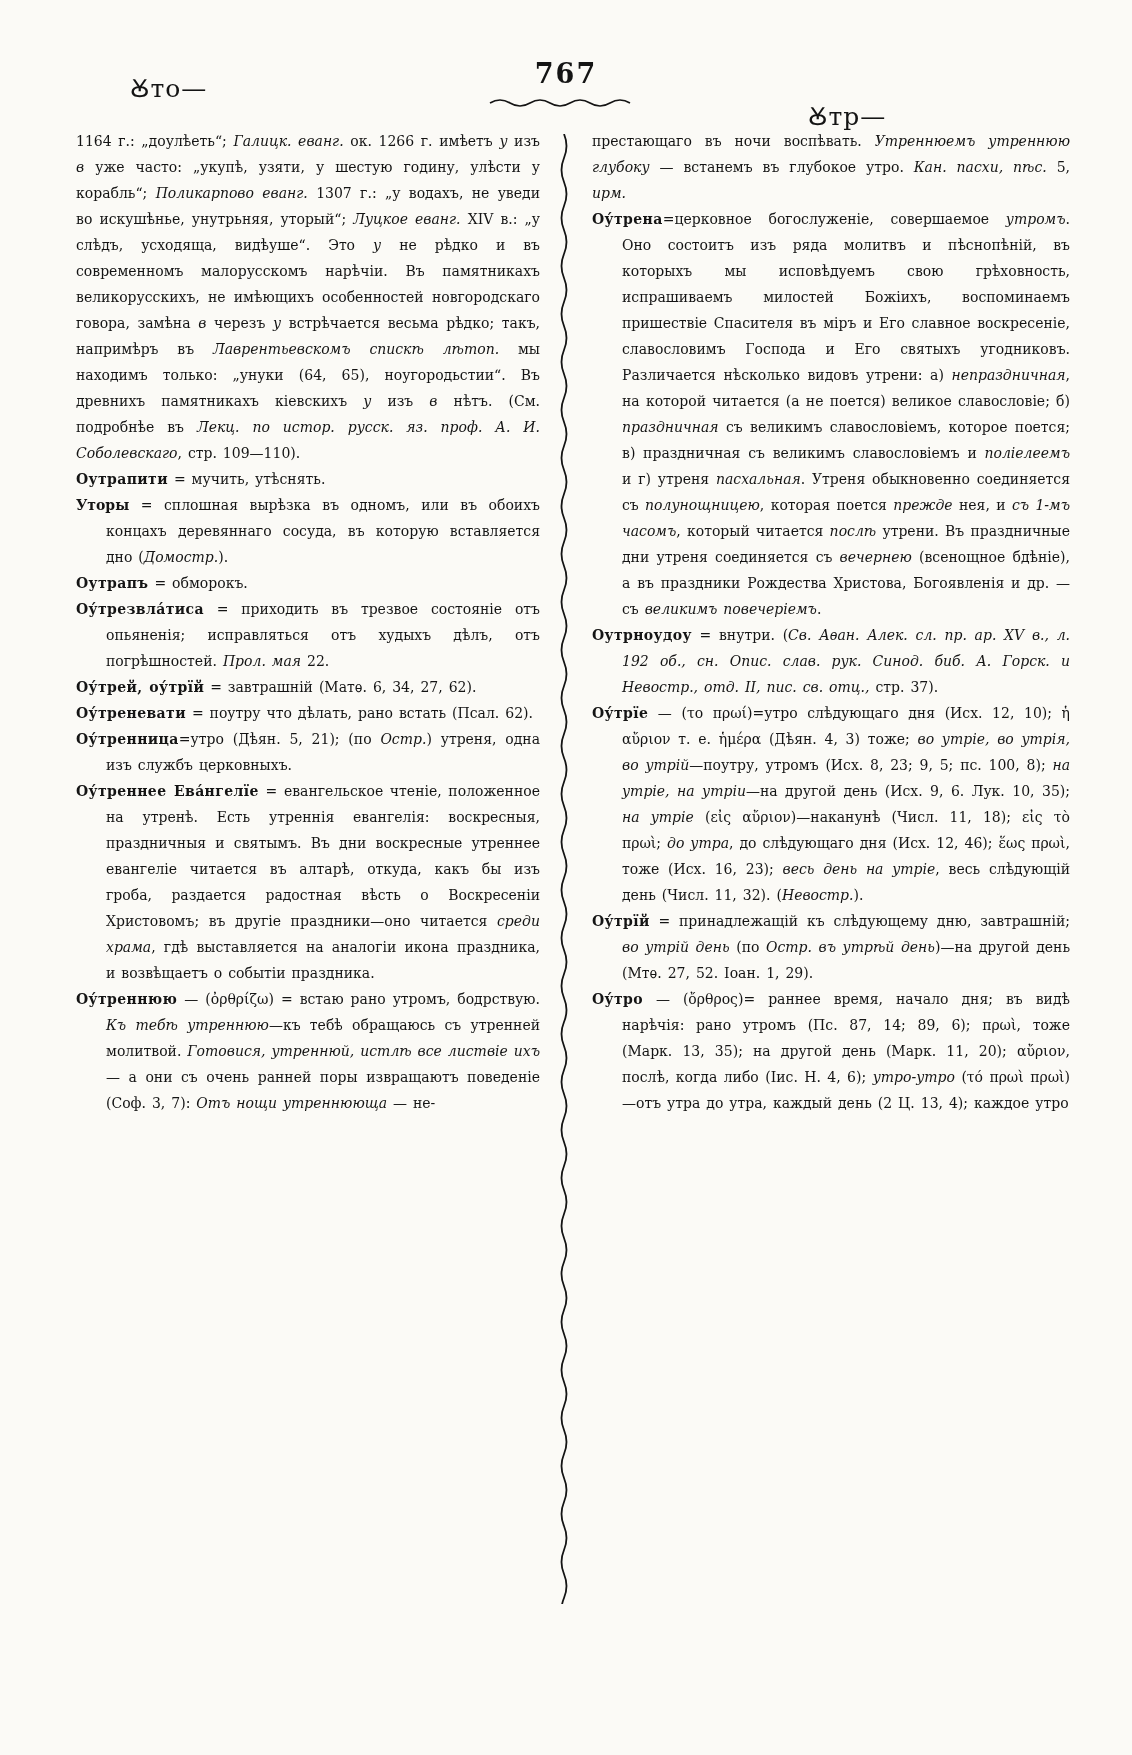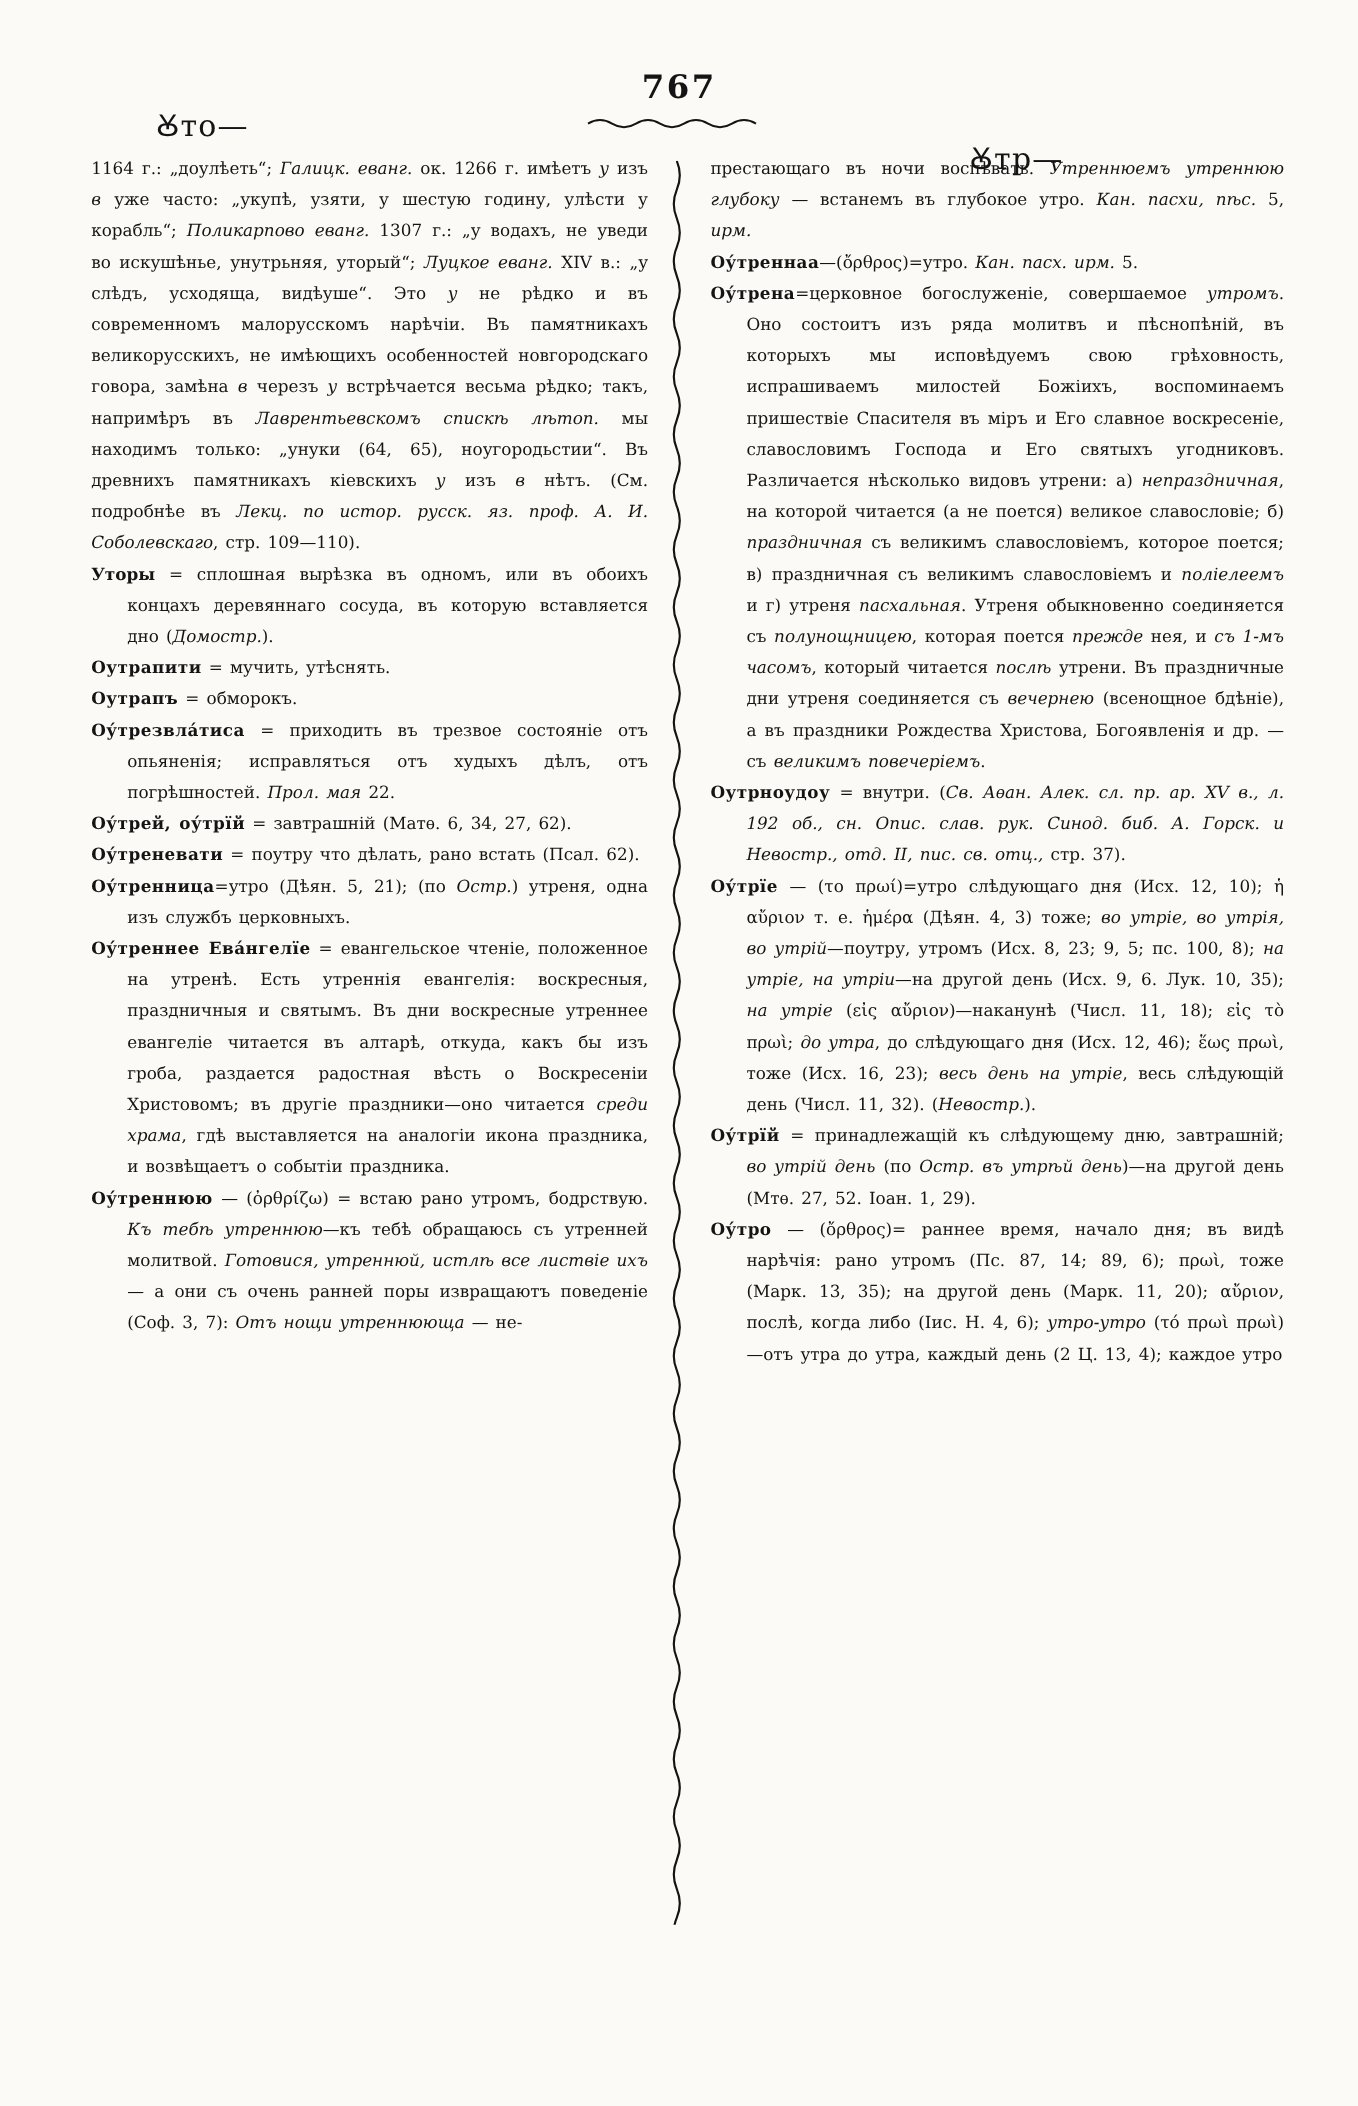--- a/index.html
+++ b/index.html
@@ -12,21 +12,21 @@
     overflow:hidden;
   }
   .page-number{
     position:absolute;top:58px;left:0;width:1132px;
     text-align:center;font-weight:bold;font-size:27px;letter-spacing:2px;
   }
   .pn-underline{
     position:absolute;top:94px;left:466px;width:200px;height:14px;text-align:center;
   }
   .running-head{
-    position:absolute;top:86px;font-size:25px;letter-spacing:1px;
+    position:absolute;top:70px;font-size:25px;letter-spacing:1px;
     font-family:"DejaVu Serif","DejaVu Sans",serif;
   }
   .rh-left{left:130px;}
   .rh-right{left:808px;margin-top:28px;}
   .column{
     position:absolute;top:128px;
   }
   .col-left{left:76px;width:464px;}
   .col-right{left:592px;width:478px;}
   .para{
@@ -57,31 +57,30 @@
 <div class="running-head rh-right">Ꙋтр—</div>
 
 <div class="divider">
   <svg width="16" height="1470" viewBox="0 0 16 1470" preserveAspectRatio="none">
     <path id="wavy-vert" d="M8,0 q5,12 0,24 q-5,12 0,24 q5,12 0,24 q-5,12 0,24 q5,12 0,24 q-5,12 0,24 q5,12 0,24 q-5,12 0,24 q5,12 0,24 q-5,12 0,24 q5,12 0,24 q-5,12 0,24 q5,12 0,24 q-5,12 0,24 q5,12 0,24 q-5,12 0,24 q5,12 0,24 q-5,12 0,24 q5,12 0,24 q-5,12 0,24 q5,12 0,24 q-5,12 0,24 q5,12 0,24 q-5,12 0,24 q5,12 0,24 q-5,12 0,24 q5,12 0,24 q-5,12 0,24 q5,12 0,24 q-5,12 0,24 q5,12 0,24 q-5,12 0,24 q5,12 0,24 q-5,12 0,24 q5,12 0,24 q-5,12 0,24 q5,12 0,24 q-5,12 0,24 q5,12 0,24 q-5,12 0,24 q5,12 0,24 q-5,12 0,24 q5,12 0,24 q-5,12 0,24 q5,12 0,24 q-5,12 0,24 q5,12 0,24 q-5,12 0,24 q5,12 0,24 q-5,12 0,24 q5,12 0,24 q-5,12 0,24 q5,12 0,24 q-5,12 0,24 q5,12 0,24 q-5,12 0,24 q5,12 0,24 q-5,12 0,24 q5,12 0,24 q-5,12 0,24 q5,12 0,24 q-5,12 0,24" stroke="#141414" stroke-width="1.8" fill="none"></path>
   </svg>
 </div>
 
 <div class="column col-left">
     <p class="para cont"><span class="s-r">1164 г.: „доулѣеть“; </span><span class="s-i">Галицк. еванг.</span><span class="s-r"> ок. 1266 г. имѣетъ </span><span class="s-i">у</span><span class="s-r"> изъ </span><span class="s-i">в</span><span class="s-r"> уже часто: „укупѣ, узяти, у шестую годину, улѣсти у корабль“; </span><span class="s-i">Поликарпово еванг.</span><span class="s-r"> 1307 г.: „у водахъ, не уведи во искушѣнье, унутрьняя, уторый“; </span><span class="s-i">Луцкое еванг.</span><span class="s-r"> XIV в.: „у слѣдъ, усходяща, видѣуше“. Это </span><span class="s-i">у</span><span class="s-r"> не рѣдко и въ современномъ малорусскомъ нарѣчіи. Въ памятникахъ великорусскихъ, не имѣющихъ особенностей новгородскаго говора, замѣна </span><span class="s-i">в</span><span class="s-r"> черезъ </span><span class="s-i">у</span><span class="s-r"> встрѣчается весьма рѣдко; такъ, напримѣръ въ </span><span class="s-i">Лаврентьевскомъ спискѣ лѣтоп.</span><span class="s-r"> мы находимъ только: „унуки (64, 65), ноугородьстии“. Въ древнихъ памятникахъ кіевскихъ </span><span class="s-i">у</span><span class="s-r"> изъ </span><span class="s-i">в</span><span class="s-r"> нѣтъ. (См. подробнѣе въ </span><span class="s-i">Лекц. по истор. русск. яз. проф. А. И. Соболевскаго</span><span class="s-r">, стр. 109—110).</span></p>
+    <p class="para entry"><span class="s-h">Оутрапити</span><span class="s-r"> = мучить, утѣснять.</span></p>
     <p class="para entry"><span class="s-b">Уторы</span><span class="s-r"> = сплошная вырѣзка въ одномъ, или въ обоихъ концахъ деревяннаго сосуда, въ которую вставляется дно (</span><span class="s-i">Домостр.</span><span class="s-r">).</span></p>
-    <p class="para entry"><span class="s-h">Оутрапити</span><span class="s-r"> = мучить, утѣснять.</span></p>
     <p class="para entry"><span class="s-h">Оутрапъ</span><span class="s-r"> = обморокъ.</span></p>
     <p class="para entry"><span class="s-h">Оу́трезвла́тиса</span><span class="s-r"> = приходить въ трезвое состояніе отъ опьяненія; исправляться отъ худыхъ дѣлъ, отъ погрѣшностей. </span><span class="s-i">Прол. мая</span><span class="s-r"> 22.</span></p>
     <p class="para entry"><span class="s-h">Оу́трей, оу́трїй</span><span class="s-r"> = завтрашній (Матѳ. 6, 34, 27, 62).</span></p>
     <p class="para entry"><span class="s-h">Оу́треневати</span><span class="s-r"> = поутру что дѣлать, рано встать (Псал. 62).</span></p>
     <p class="para entry"><span class="s-h">Оу́тренница</span><span class="s-r">=утро (Дѣян. 5, 21); (по </span><span class="s-i">Остр.</span><span class="s-r">) утреня, одна изъ службъ церковныхъ.</span></p>
     <p class="para entry"><span class="s-h">Оу́треннее Ева́нгелїе</span><span class="s-r"> = евангельское чтеніе, положенное на утренѣ. Есть утреннія евангелія: воскресныя, праздничныя и святымъ. Въ дни воскресные утреннее евангеліе читается въ алтарѣ, откуда, какъ бы изъ гроба, раздается радостная вѣсть о Воскресеніи Христовомъ; въ другіе праздники—оно читается </span><span class="s-i">среди храма</span><span class="s-r">, гдѣ выставляется на аналогіи икона праздника, и возвѣщаетъ о событіи праздника.</span></p>
     <p class="para entry"><span class="s-h">Оу́треннюю</span><span class="s-r"> — (ὀρθρίζω) = встаю рано утромъ, бодрствую. </span><span class="s-i">Къ тебѣ утреннюю</span><span class="s-r">—къ тебѣ обращаюсь съ утренней молитвой. </span><span class="s-i">Готовися, утреннюй, истлѣ все листвіе ихъ</span><span class="s-r"> — а они съ очень ранней поры извращаютъ поведеніе (Соф. 3, 7): </span><span class="s-i">Отъ нощи утреннююща</span><span class="s-r"> — не-</span></p>
   </div>
 <div class="column col-right">
     <p class="para cont"><span class="s-r">престающаго въ ночи воспѣвать. </span><span class="s-i">Утреннюемъ утреннюю глубоку</span><span class="s-r"> — встанемъ въ глубокое утро. </span><span class="s-i">Кан. пасхи, пѣс.</span><span class="s-r"> 5, </span><span class="s-i">ирм.</span></p>
-    <p class="para entry"><span class="s-h">Оу́треннаа</span><span class="s-r">—(ὄρθρος)=утро. </span><span class="s-i">Кан. пасх. ирм.</span><span class="s-r"> 5.</span></p>
     <p class="para entry"><span class="s-h">Оу́трена</span><span class="s-r">=церковное богослуженіе, совершаемое </span><span class="s-i">утромъ</span><span class="s-r">. Оно состоитъ изъ ряда молитвъ и пѣснопѣній, въ которыхъ мы исповѣдуемъ свою грѣховность, испрашиваемъ милостей Божіихъ, воспоминаемъ пришествіе Спасителя въ міръ и Его славное воскресеніе, славословимъ Господа и Его святыхъ угодниковъ. Различается нѣсколько видовъ утрени: а) </span><span class="s-i">непраздничная</span><span class="s-r">, на которой читается (а не поется) великое славословіе; б) </span><span class="s-i">праздничная</span><span class="s-r"> съ великимъ славословіемъ, которое поется; в) праздничная съ великимъ славословіемъ и </span><span class="s-i">поліелеемъ</span><span class="s-r"> и г) утреня </span><span class="s-i">пасхальная</span><span class="s-r">. Утреня обыкновенно соединяется съ </span><span class="s-i">полунощницею</span><span class="s-r">, которая поется </span><span class="s-i">прежде</span><span class="s-r"> нея, и </span><span class="s-i">съ 1-мъ часомъ</span><span class="s-r">, который читается </span><span class="s-i">послѣ</span><span class="s-r"> утрени. Въ праздничные дни утреня соединяется съ </span><span class="s-i">вечернею</span><span class="s-r"> (всенощное бдѣніе), а въ праздники Рождества Христова, Богоявленія и др. — съ </span><span class="s-i">великимъ повечеріемъ</span><span class="s-r">.</span></p>
     <p class="para entry"><span class="s-h">Оутрноудоу</span><span class="s-r"> = внутри. (</span><span class="s-i">Св. Аѳан. Алек. сл. пр. ар. XV в., л. 192 об., сн. Опис. слав. рук. Синод. биб. А. Горск. и Невостр., отд. II, пис. св. отц.,</span><span class="s-r"> стр. 37).</span></p>
     <p class="para entry"><span class="s-h">Оу́трїе</span><span class="s-r"> — (το πρωί)=утро слѣдующаго дня (Исх. 12, 10); ἡ αὔριον т. е. ἡμέρα (Дѣян. 4, 3) тоже; </span><span class="s-i">во утріе, во утрія, во утрій</span><span class="s-r">—поутру, утромъ (Исх. 8, 23; 9, 5; пс. 100, 8); </span><span class="s-i">на утріе, на утріи</span><span class="s-r">—на другой день (Исх. 9, 6. Лук. 10, 35); </span><span class="s-i">на утріе</span><span class="s-r"> (εἰς αὔριον)—наканунѣ (Числ. 11, 18); εἰς τὸ πρωὶ; </span><span class="s-i">до утра</span><span class="s-r">, до слѣдующаго дня (Исх. 12, 46); ἕως πρωὶ, тоже (Исх. 16, 23); </span><span class="s-i">весь день на утріе</span><span class="s-r">, весь слѣдующій день (Числ. 11, 32). (</span><span class="s-i">Невостр.</span><span class="s-r">).</span></p>
     <p class="para entry"><span class="s-h">Оу́трїй</span><span class="s-r"> = принадлежащій къ слѣдующему дню, завтрашній; </span><span class="s-i">во утрій день</span><span class="s-r"> (по </span><span class="s-i">Остр. въ утрѣй день</span><span class="s-r">)—на другой день (Мтѳ. 27, 52. Іоан. 1, 29).</span></p>
     <p class="para entry"><span class="s-h">Оу́тро</span><span class="s-r"> — (ὄρθρος)= раннее время, начало дня; въ видѣ нарѣчія: рано утромъ (Пс. 87, 14; 89, 6); πρωὶ, тоже (Марк. 13, 35); на другой день (Марк. 11, 20); αὔριον, послѣ, когда либо (Іис. Н. 4, 6); </span><span class="s-i">утро-утро</span><span class="s-r"> (τό πρωὶ πρωὶ)—отъ утра до утра, каждый день (2 Ц. 13, 4); каждое утро</span></p>
   </div>
 
 </body></html>

